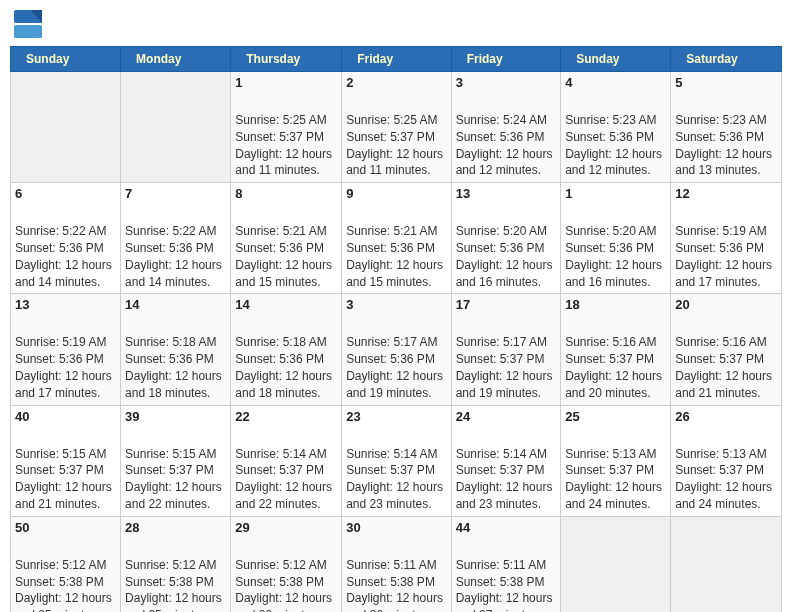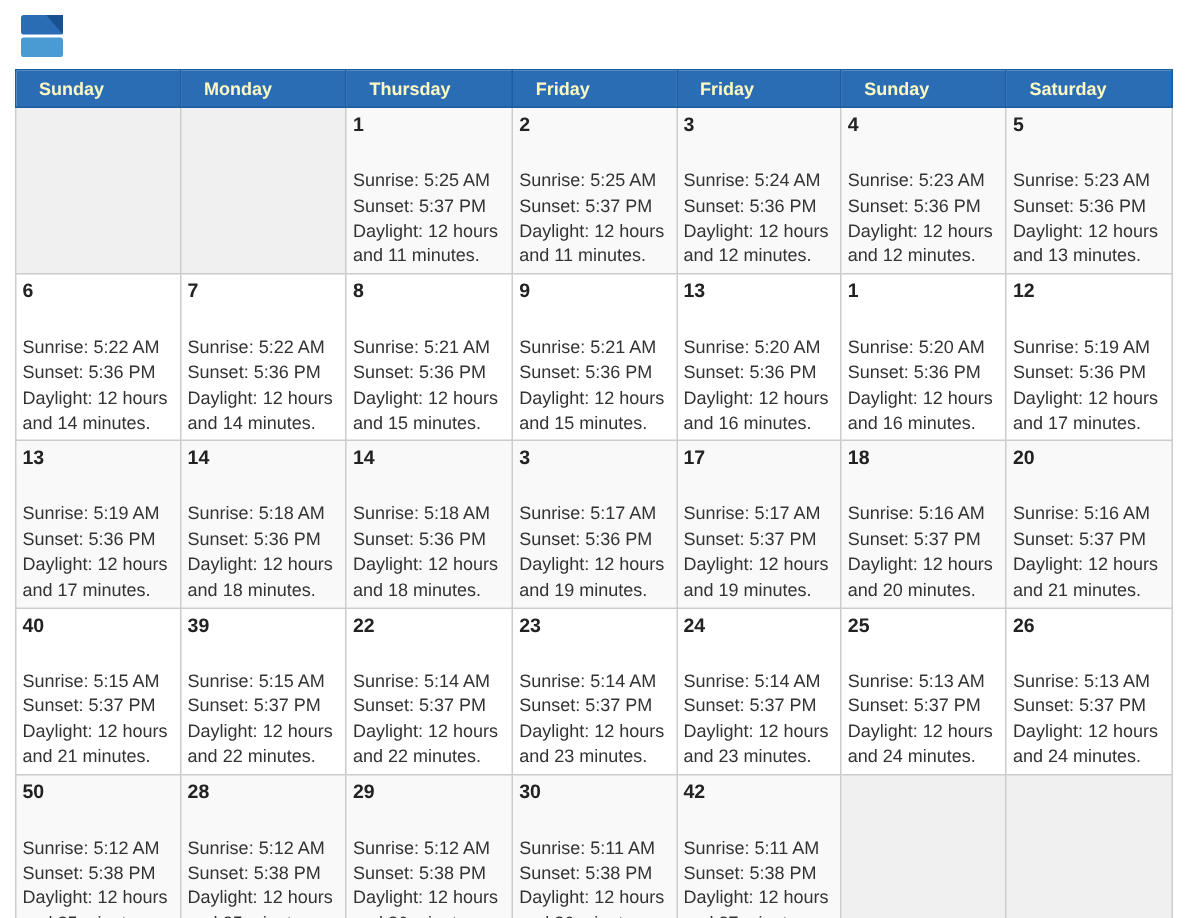--- a/index.html
+++ b/index.html
@@ -311,21 +311,21 @@
 Sunset: 5:38 PM
 Daylight: 12 hours and 26 minutes.</div>
         </td>
         <td>
           <span class="day-number">30</span>
           <div class="day-info" style="white-space: pre-line;">Sunrise: 5:11 AM
 Sunset: 5:38 PM
 Daylight: 12 hours and 26 minutes.</div>
         </td>
         <td>
-          <span class="day-number">42</span>
+          <span class="day-number">44</span>
           <div class="day-info" style="white-space: pre-line;">Sunrise: 5:11 AM
 Sunset: 5:38 PM
 Daylight: 12 hours and 27 minutes.</div>
         </td>
         <td class="empty-cell"></td>
         <td class="empty-cell"></td>
       </tr>
     </tbody>
 </table>
 

